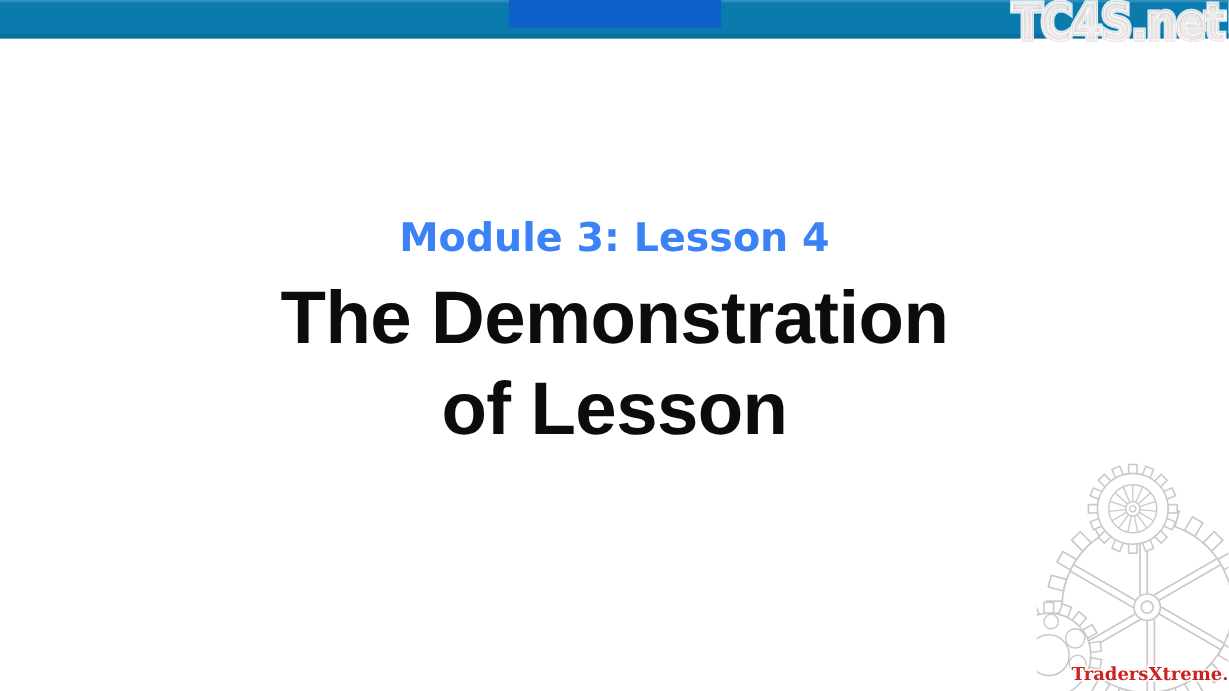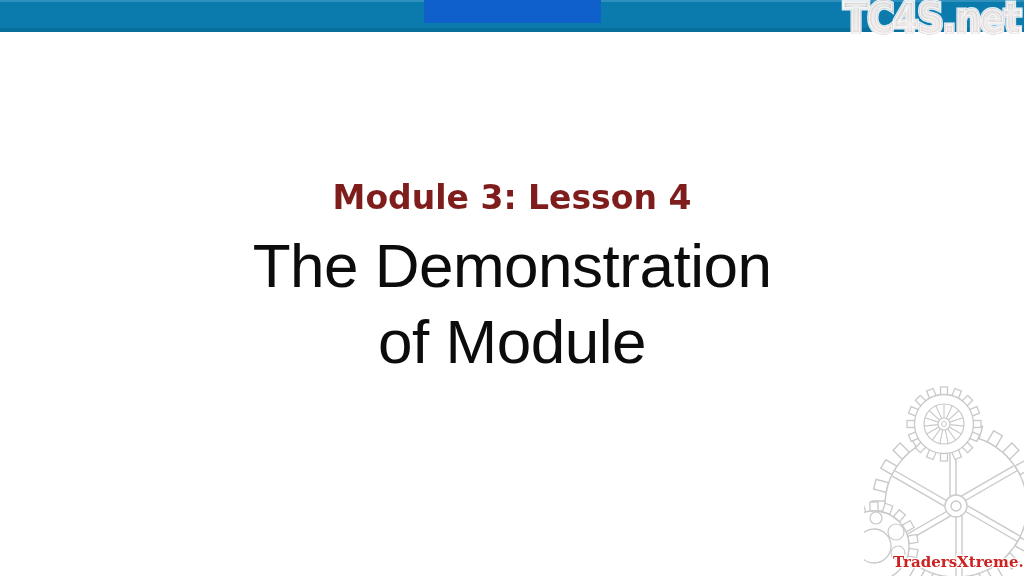--- a/index.html
+++ b/index.html
@@ -105,32 +105,32 @@
   }
   .eyebrow {
     position: absolute;
     left: 0;
     top: 178px;
     width: 1024px;
     text-align: center;
     font-family: "DejaVu Sans", sans-serif;
     font-size: 33px;
     font-weight: bold;
-    color: #7f1d1d;
+    color: #3b82f6;
     letter-spacing: 0px;
   }
   .main-title {
     position: absolute;
     left: 0;
     top: 228px;
     width: 1024px;
     text-align: center;
     font-family: "Liberation Sans", sans-serif;
     font-size: 62px;
-    font-weight: 400;
+    font-weight: 700;
     color: #0c0c0c;
     line-height: 1.22;
     letter-spacing: -0.5px;
   }
   .main-title .line { display: block; }
 
   
   .dlsub {
     position: absolute;
     left: 371px;
@@ -417,18 +417,18 @@
       </g>
     </svg>
   </div>
 
   <div class="tx">TradersXtreme.com</div>
 
   <div class="title-wrap">
     <div class="eyebrow">Module 3: Lesson 4</div>
     <div class="main-title">
       <span class="line">The Demonstration</span>
-      <span class="line">of Module</span>
+      <span class="line">of Lesson</span>
     </div>
   </div>
 
 
 </div>
 
 </body></html>

